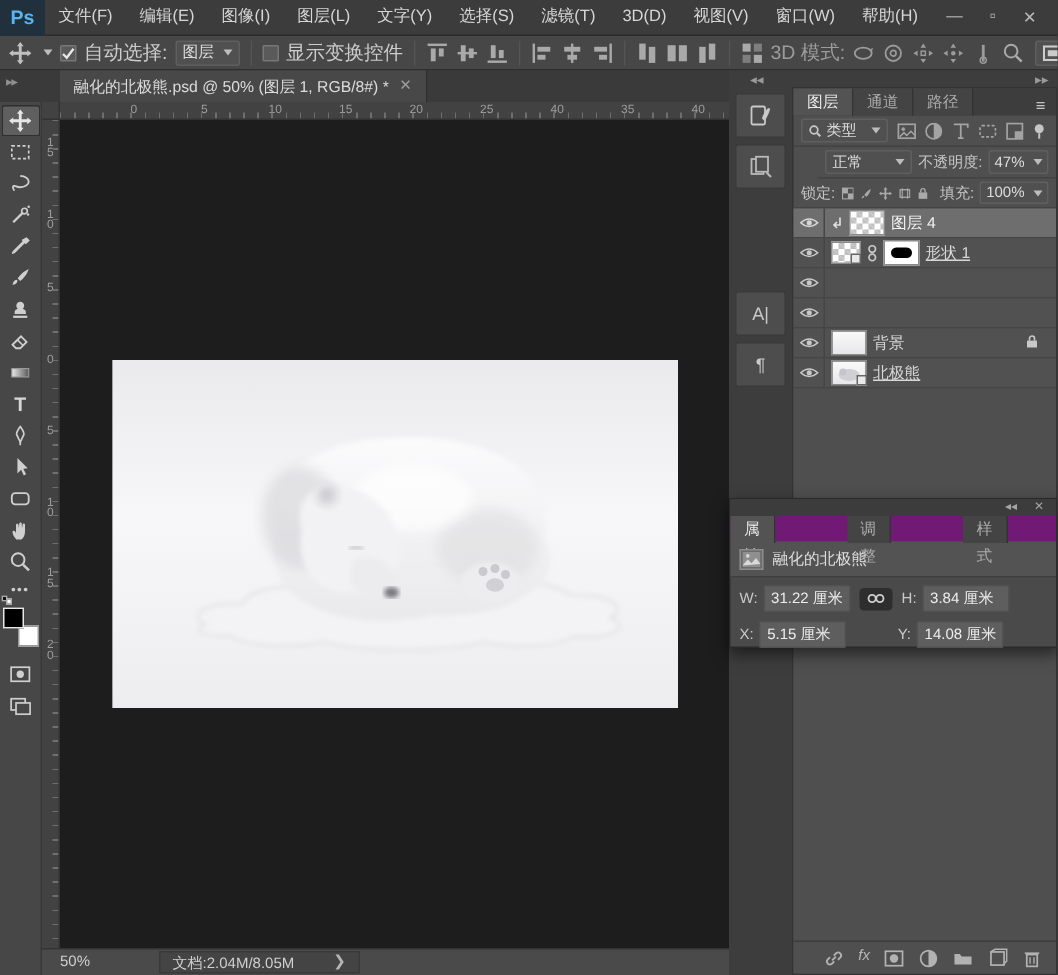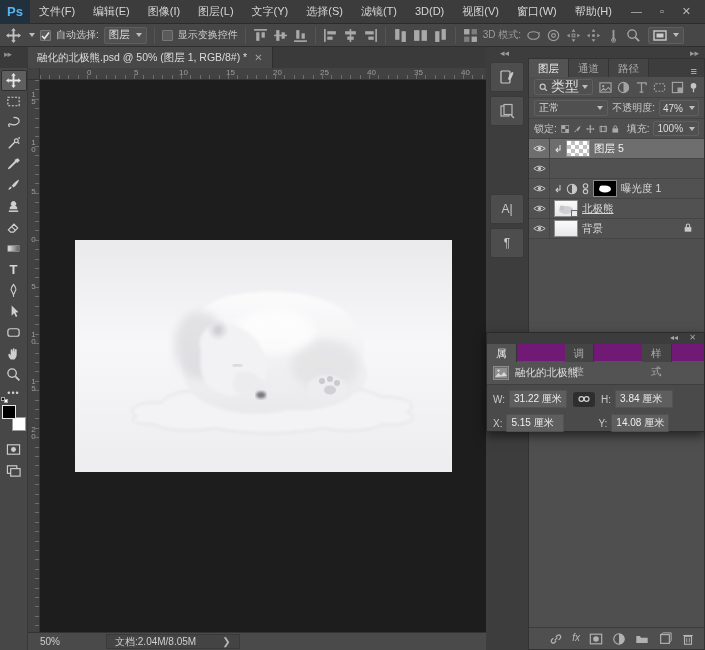--- a/index.html
+++ b/index.html
@@ -14,26 +14,26 @@
   .win-controls { margin-left:auto; display:flex; gap:18px; padding-right:14px; color:#b9b9b9; font-size:11px; }
 
   
   .options-bar { position:absolute; left:0; top:24px; width:705px; height:23px; background:#474747; border-bottom:1px solid #2e2e2e; display:flex; align-items:center; gap:5px; padding:0 6px; }
   .ob-sep { width:1px; height:17px; background:#3a3a3a; border-right:1px solid #555; margin:0 2px; flex:none; }
   .caret { width:0; height:0; border-left:3.5px solid transparent; border-right:3.5px solid transparent; border-top:4px solid #bdbdbd; display:inline-block; margin-left:3px; }
   .checkbox { width:11px; height:11px; background:#5a5a5a; border:1px solid #777; border-radius:1px; display:inline-flex; align-items:center; justify-content:center; flex:none; }
   .select-box { height:17px; background:#505050; border:1px solid #5f5f5f; border-radius:2px; display:inline-flex; align-items:center; padding:0 4px; gap:3px; color:#ddd; font-size:10.5px; white-space:nowrap; }
   .ob-ic { width:15px; height:15px; flex:none; opacity:.85; }
   .dim { color:#9c9c9c; }
-  .ob-label { white-space:nowrap; font-size:10px; }
+  .ob-label { white-space:nowrap; font-size:13px; }
 
   
   .tab-strip { position:absolute; left:0; top:47px; width:486px; height:21px; background:#3a3a3a; display:flex; align-items:flex-end; }
   .collapse-glyph { position:absolute; left:4px; top:2px; font-size:9px; color:#8f8f8f; letter-spacing:-1px; }
-  .doc-tab { margin-left:28px; height:21px; background:#484848; border-right:1px solid #2e2e2e; display:flex; align-items:center; gap:7px; padding:0 9px; font-size:10.5px; color:#dcdcdc; white-space:nowrap; }
+  .doc-tab { margin-left:40px; height:21px; background:#484848; border-right:1px solid #2e2e2e; display:flex; align-items:center; gap:7px; padding:0 9px; font-size:10.5px; color:#dcdcdc; white-space:nowrap; }
   .tab-close { color:#9f9f9f; font-size:10px; }
 
   
   .tools-col { position:absolute; left:0; top:68px; width:28px; height:582px; background:#474747; border-right:1px solid #383838; display:flex; flex-direction:column; align-items:center; padding-top:2px; }
   .tool-btn { width:26px; height:21px; display:flex; align-items:center; justify-content:center; border-radius:2px; flex:none; }
   .tool-btn.active { background:#5f5f5f; box-shadow:inset 0 0 0 1px #2f2f2f; }
   .tool-btn svg { width:15px; height:15px; }
   .tool-T { font-size:13px; font-weight:bold; color:#d6d6d6; }
   .more-dots { color:#cfcfcf; font-size:9px; letter-spacing:1px; margin:3px 0; }
   .color-widget { position:relative; width:24px; height:26px; margin-top:4px; flex:none; }
@@ -75,21 +75,21 @@
   .panel-tabs { height:18px; background:#3d3d3d; display:flex; align-items:flex-end; flex:none; }
   .panel-tab { height:18px; line-height:18px; padding:0 9px; font-size:10.5px; color:#ababab; background:#444; border-right:1px solid #333; }
   .panel-tab.active { background:#535353; color:#e8e8e8; }
   .panel-menu { margin-left:auto; padding-right:7px; color:#c4c4c4; font-size:11px; }
 
   .filter-row { height:21px; display:flex; align-items:center; gap:4px; padding:0 5px; border-bottom:1px solid #434343; flex:none; }
   .filter-icons { display:flex; gap:5px; align-items:center; margin-left:2px; }
   .f-ic { width:13px; height:13px; opacity:.8; }
   .pin-ic { margin-left:auto; }
 
-  .blend-row { height:21px; display:flex; align-items:center; gap:4px; padding:0 5px; border-bottom:1px solid #434343; flex:none; }
+  .blend-row { height:21px; display:flex; align-items:center; gap:4px; padding:0 5px; border-bottom:1px solid #434343; flex:none;margin-left:16px; }
   .lock-row { height:20px; display:flex; align-items:center; gap:4px; padding:0 5px; border-bottom:1px solid #434343; font-size:10px; flex:none; }
   .lock-ic { width:12px; height:12px; opacity:.85; }
   .sm-label { font-size:10px; color:#c6c6c6; white-space:nowrap; }
 
   .layer-list { flex:none; }
   .layer-row { height:20px; display:flex; align-items:center; background:#515151; border-bottom:1px solid #454545; font-size:10.5px; color:#d8d8d8; }
   .layer-row.selected { background:#6e6e6e; color:#f2f2f2; }
   .eye-cell { width:21px; display:flex; align-items:center; justify-content:center; align-self:stretch; border-right:1px solid #454545; flex:none; }
   .eye-ic { width:13px; height:9px; }
   .row-body { display:flex; align-items:center; gap:4px; padding:0 4px; flex:1; min-width:0; }
@@ -492,21 +492,21 @@
         <span class="panel-tab">路径</span>
         <span class="panel-menu">≡</span>
       </div>
 
       <div class="filter-row">
         <span class="select-box" style="width:64px;height:16px">
           <svg width="9" height="9" viewBox="0 0 16 16">
               <circle cx="6.5" cy="6.5" r="4.5" fill="none" stroke="#c9c9c9" stroke-width="2"></circle>
               <line x1="10" y1="10" x2="14" y2="14" stroke="#c9c9c9" stroke-width="2.4"></line>
             </svg>
-          <span style="font-size:14px">类型</span>
+          <span style="font-size:10px">类型</span>
           <span class="caret" style="margin-left:auto"></span>
         </span>
         <div class="filter-icons">
           <svg class="f-ic" viewBox="0 0 14 14">
               <rect x="1" y="2" width="12" height="10" fill="none" stroke="#b9b9b9" stroke-width="1.2"></rect>
               <circle cx="4.5" cy="5.5" r="1.3" fill="#b9b9b9"></circle>
               <path d="M2 11l3-3 2 2 3-3 3 3" stroke="#b9b9b9" fill="none" stroke-width="1.1"></path>
             </svg>
           <svg class="f-ic" viewBox="0 0 14 14">
               <circle cx="7" cy="7" r="5.5" fill="none" stroke="#b9b9b9" stroke-width="1.2"></circle>
@@ -577,100 +577,101 @@
               <svg class="eye-ic" viewBox="0 0 16 10">
                 <path d="M1 5Q8 -1 15 5Q8 11 1 5Z" fill="none" stroke="#d8d8d8" stroke-width="1.2"></path>
                 <circle cx="8" cy="5" r="2.1" fill="#d8d8d8"></circle>
               </svg>
             </span>
           <div class="row-body">
             <svg class="clip-ic" viewBox="0 0 8 10">
                 <path d="M6 1v5H2.5M4 4L2 6l2 2" fill="none" stroke="#e0e0e0" stroke-width="1.1"></path>
               </svg>
             <span class="thumb checker"></span>
-            <span class="layer-name">图层 5</span>
+            <span class="layer-name">图层 4</span>
           </div>
         </div>
 
+        <div class="layer-row">
+          <span class="eye-cell">
+              <svg class="eye-ic" viewBox="0 0 16 10">
+                <path d="M1 5Q8 -1 15 5Q8 11 1 5Z" fill="none" stroke="#c8c8c8" stroke-width="1.2"></path>
+                <circle cx="8" cy="5" r="2.1" fill="#c8c8c8"></circle>
+              </svg>
+            </span>
+          <div class="row-body">
+            <span class="thumb small checker">
+                <span class="so-badge"></span>
+              </span>
+            <svg class="link8-ic" viewBox="0 0 7 12">
+                <circle cx="3.5" cy="3" r="2.2" fill="none" stroke="#c8c8c8" stroke-width="1.1"></circle>
+                <circle cx="3.5" cy="8.6" r="2.2" fill="none" stroke="#c8c8c8" stroke-width="1.1"></circle>
+              </svg>
+            <span class="thumb shape-mask">
+                <span class="shape-blob"></span>
+              </span>
+            <span class="layer-name underline">形状 1</span>
+          </div>
+        </div>
 
         <div class="layer-row">
           <span class="eye-cell">
               <svg class="eye-ic" viewBox="0 0 16 10">
                 <path d="M1 5Q8 -1 15 5Q8 11 1 5Z" fill="none" stroke="#c8c8c8" stroke-width="1.2"></path>
                 <circle cx="8" cy="5" r="2.1" fill="#c8c8c8"></circle>
               </svg>
             </span>
         </div>
 
         <div class="layer-row">
           <span class="eye-cell">
               <svg class="eye-ic" viewBox="0 0 16 10">
                 <path d="M1 5Q8 -1 15 5Q8 11 1 5Z" fill="none" stroke="#c8c8c8" stroke-width="1.2"></path>
                 <circle cx="8" cy="5" r="2.1" fill="#c8c8c8"></circle>
               </svg>
             </span>
+        </div>
+
+
+        <div class="layer-row">
+          <span class="eye-cell">
+              <svg class="eye-ic" viewBox="0 0 16 10">
+                <path d="M1 5Q8 -1 15 5Q8 11 1 5Z" fill="none" stroke="#c8c8c8" stroke-width="1.2"></path>
+                <circle cx="8" cy="5" r="2.1" fill="#c8c8c8"></circle>
+              </svg>
+            </span>
           <div class="row-body">
-            <svg class="clip-ic" viewBox="0 0 8 10">
-                <path d="M6 1v5H2.5M4 4L2 6l2 2" fill="none" stroke="#c8c8c8" stroke-width="1.1"></path>
-              </svg>
-            <svg class="adj-ic" viewBox="0 0 14 14">
-                <circle cx="7" cy="7" r="5.5" fill="none" stroke="#c8c8c8" stroke-width="1.2"></circle>
-                <path d="M7 1.5a5.5 5.5 0 0 1 0 11z" fill="#c8c8c8"></path>
-              </svg>
-            <svg class="link8-ic" viewBox="0 0 7 12">
-                <circle cx="3.5" cy="3" r="2.2" fill="none" stroke="#c8c8c8" stroke-width="1.1"></circle>
-                <circle cx="3.5" cy="8.6" r="2.2" fill="none" stroke="#c8c8c8" stroke-width="1.1"></circle>
-              </svg>
-            <span class="thumb mask-black">
-                <svg width="16" height="11" viewBox="0 0 16 11">
-                  <ellipse cx="8" cy="6" rx="6" ry="3.6" fill="#fff"></ellipse>
-                  <ellipse cx="5" cy="4" rx="2.4" ry="1.6" fill="#fff"></ellipse>
-                </svg>
-              </span>
-            <span class="layer-name">曝光度 1</span>
+            <span class="thumb thumb-bg-grad"></span>
+            <span class="layer-name">背景</span>
+            <span class="row-lock"><svg viewBox="0 0 12 12">
+                  <rect x="2" y="5.5" width="8" height="5.5" fill="#c8c8c8"></rect>
+                  <path d="M4 5.5V3.8a2 2 0 0 1 4 0v1.7" fill="none" stroke="#c8c8c8" stroke-width="1.3"></path>
+                </svg></span>
           </div>
         </div>
-
 
         <div class="layer-row">
           <span class="eye-cell">
               <svg class="eye-ic" viewBox="0 0 16 10">
                 <path d="M1 5Q8 -1 15 5Q8 11 1 5Z" fill="none" stroke="#c8c8c8" stroke-width="1.2"></path>
                 <circle cx="8" cy="5" r="2.1" fill="#c8c8c8"></circle>
               </svg>
             </span>
           <div class="row-body">
             <span class="thumb thumb-bg-grad">
               <svg width="22" height="15" viewBox="0 0 22 15" style="position:absolute;left:0;top:0">
                   <ellipse cx="11" cy="9" rx="7" ry="4" fill="#cfcfd4"></ellipse>
                   <circle cx="7" cy="7" r="2.4" fill="#c4c4ca"></circle>
                 </svg>
               <span class="so-badge"></span>
             </span>
             <span class="layer-name underline">北极熊</span>
           </div>
         </div>
 
-        <div class="layer-row">
-          <span class="eye-cell">
-              <svg class="eye-ic" viewBox="0 0 16 10">
-                <path d="M1 5Q8 -1 15 5Q8 11 1 5Z" fill="none" stroke="#c8c8c8" stroke-width="1.2"></path>
-                <circle cx="8" cy="5" r="2.1" fill="#c8c8c8"></circle>
-              </svg>
-            </span>
-          <div class="row-body">
-            <span class="thumb thumb-bg-grad"></span>
-            <span class="layer-name">背景</span>
-            <span class="row-lock"><svg viewBox="0 0 12 12">
-                  <rect x="2" y="5.5" width="8" height="5.5" fill="#c8c8c8"></rect>
-                  <path d="M4 5.5V3.8a2 2 0 0 1 4 0v1.7" fill="none" stroke="#c8c8c8" stroke-width="1.3"></path>
-                </svg></span>
-          </div>
-        </div>
-
       </div>
 
       <div class="panel-fill"></div>
 
       <div class="panel-footer">
         <svg viewBox="0 0 16 16">
             <path d="M6.5 9.5l3-3M5 7l-2 2a2.3 2.3 0 0 0 3.2 3.2l2-2M11 9l2-2A2.3 2.3 0 0 0 9.8 3.8l-2 2" fill="none" stroke="#c4c4c4" stroke-width="1.4"></path>
           </svg>
         <span class="fx">fx</span>
         <svg viewBox="0 0 16 16">

